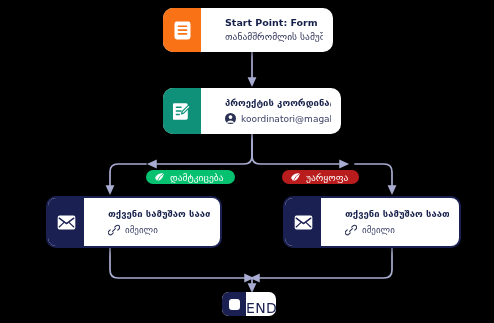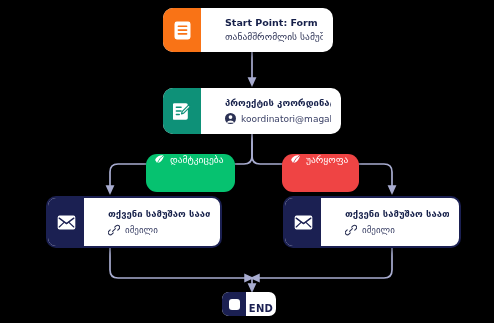--- a/index.html
+++ b/index.html
@@ -56,32 +56,33 @@
     position:absolute;left:222px;top:292px;width:54px;height:24px;
     display:flex;align-items:stretch;background:#ffffff;border-radius:7px;
     overflow:hidden;box-shadow:0 2px 5px rgba(0,0,0,.55);
   }
   #node-end .endicon{
     width:24px;flex:0 0 24px;background:#1B2052;display:flex;align-items:center;justify-content:center;
   }
   #node-end .endsq{width:11px;height:11px;background:#ffffff;border-radius:3px;}
   #node-end .endlabel{
     flex:1;display:flex;align-items:center;justify-content:center;
-    font-size:10px;font-weight:bold;color:#1B2052;letter-spacing:.3px;margin-top:8px;
+    font-size:14px;font-weight:normal;color:#1B2052;letter-spacing:.3px;margin-top:8px;
   }
 
   
   .badge{
-    position:absolute;display:flex;align-items:flex-start;gap:5px;
-    height:38px;padding:0 11px 0 8px;border-radius:11px;
+    position:absolute;display:flex;align-items:center;gap:5px;
+    height:14px;padding:0 11px 0 8px;border-radius:11px;
     font-size:9.5px;color:#ffffff;white-space:nowrap;
     box-shadow:0 1px 3px rgba(0,0,0,.45);
+    margin-top:16px;
   }
   #badge-approve{left:146px;top:154px;background:#06C270;}
-  #badge-reject{left:282px;top:154px;background:#ef4444;}
+  #badge-reject{left:282px;top:154px;background:#b91c1c;}
   .badge svg{display:block;}
 
   
   .mini{flex:0 0 auto;display:flex;align-items:center;}
 </style>
 </head>
 <body>
 
 <div id="canvas">
 

